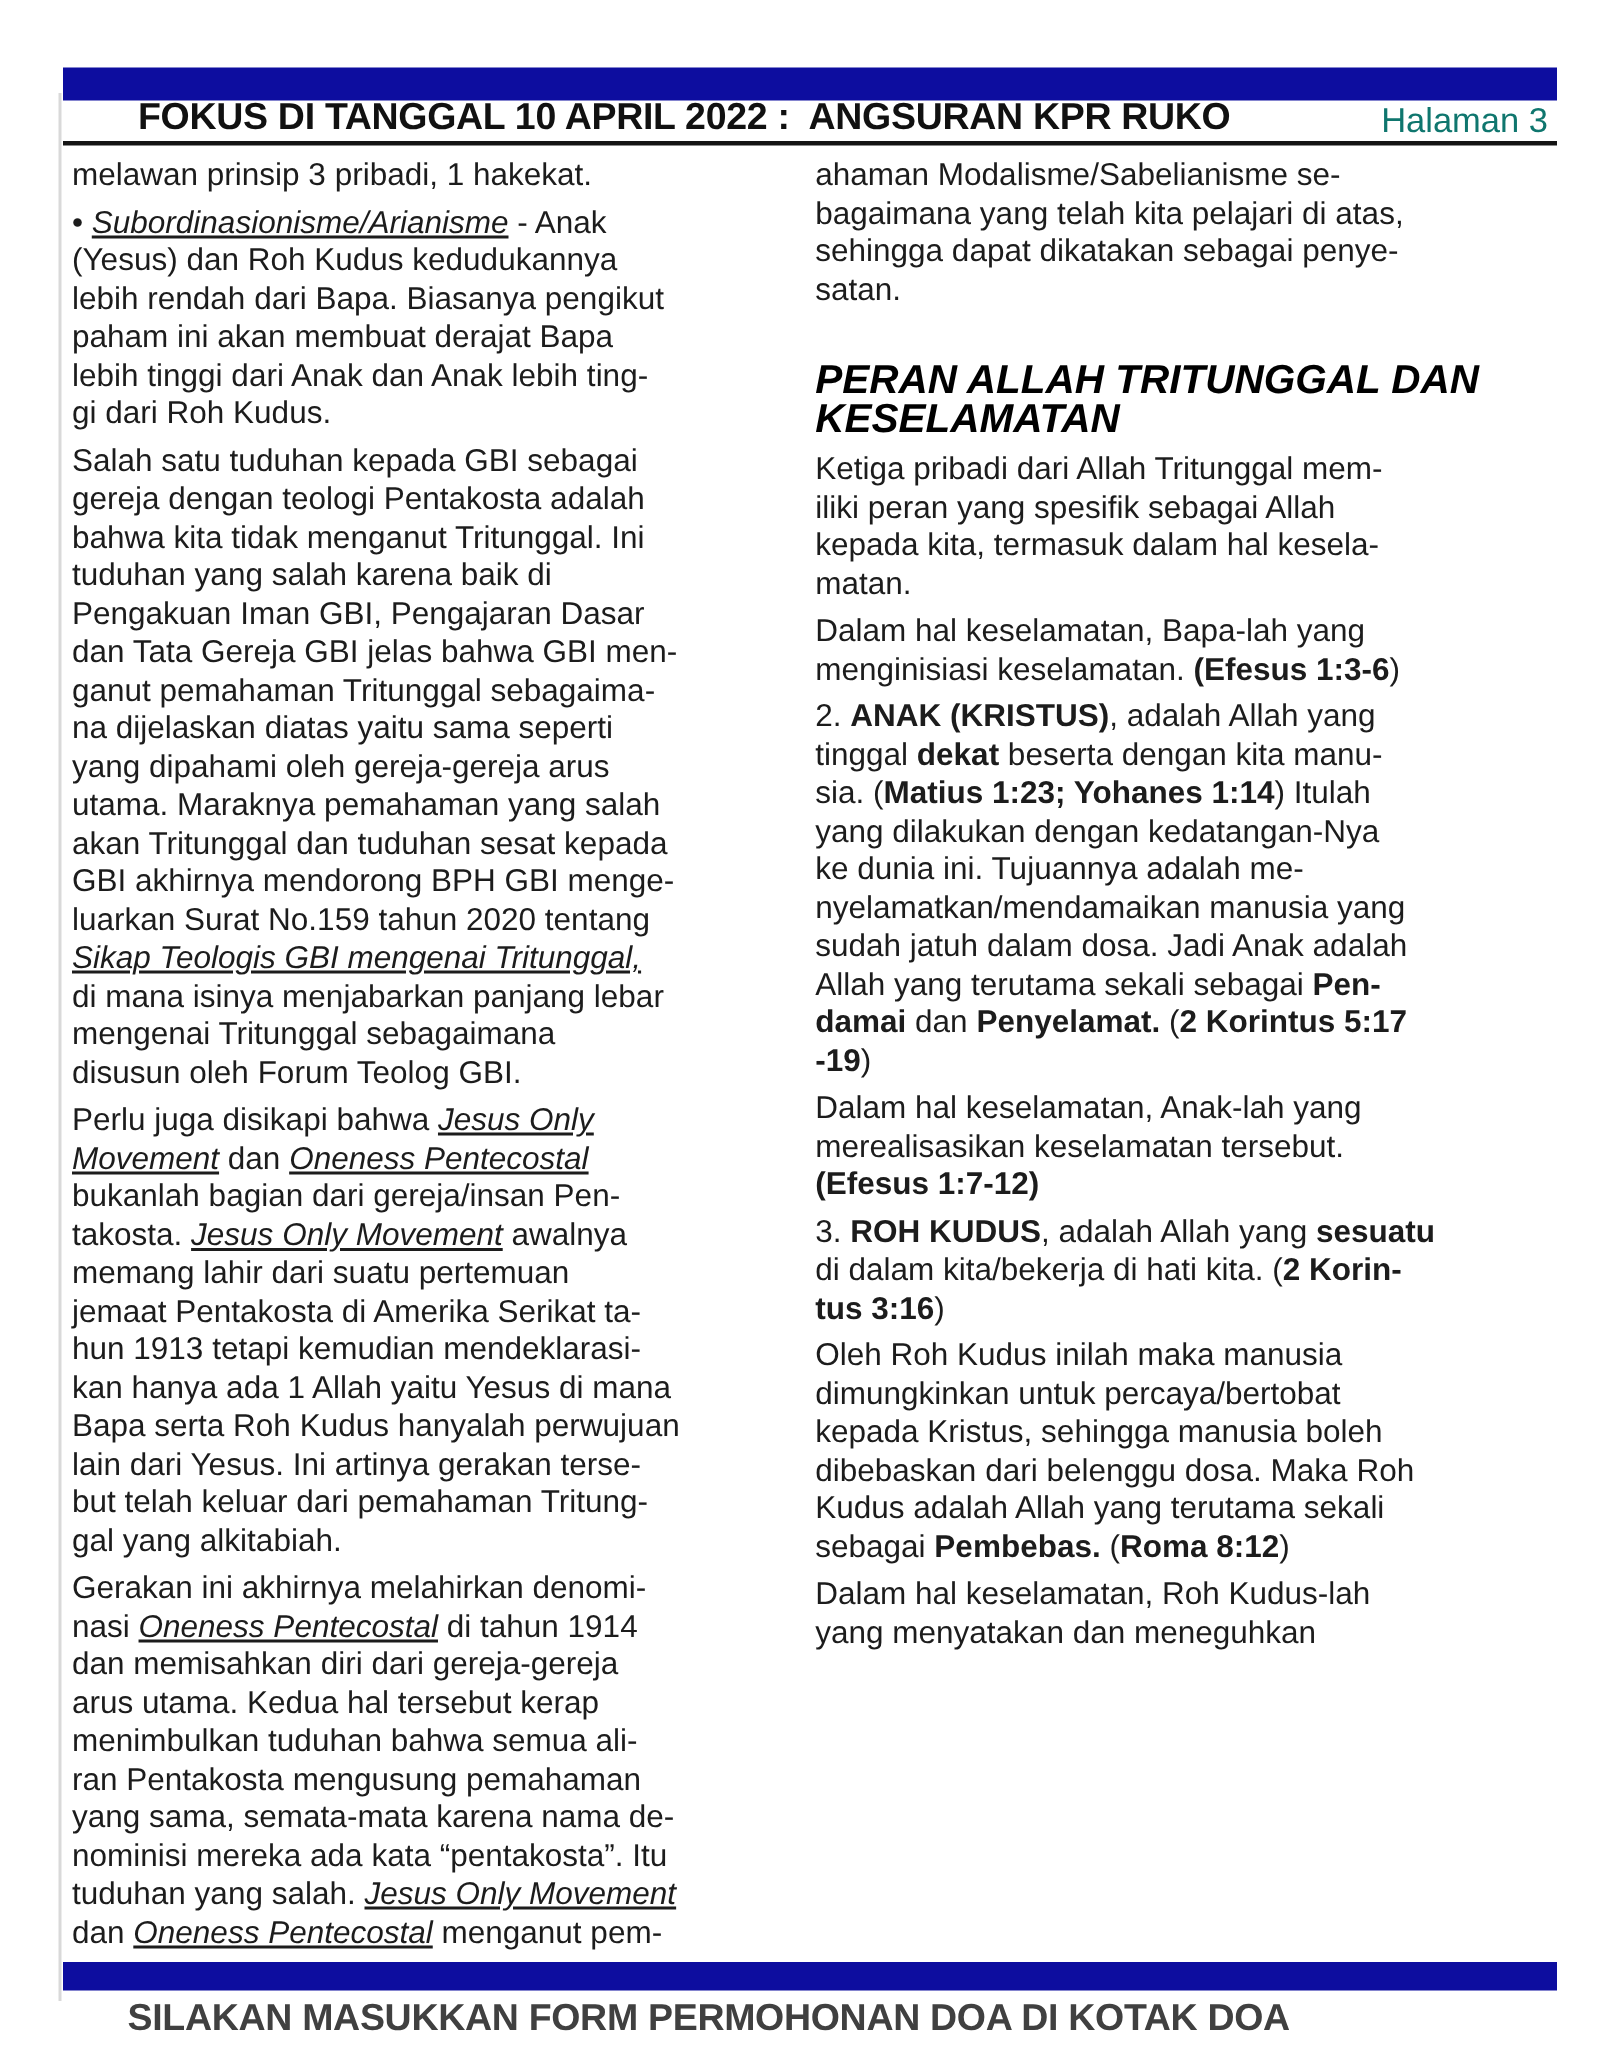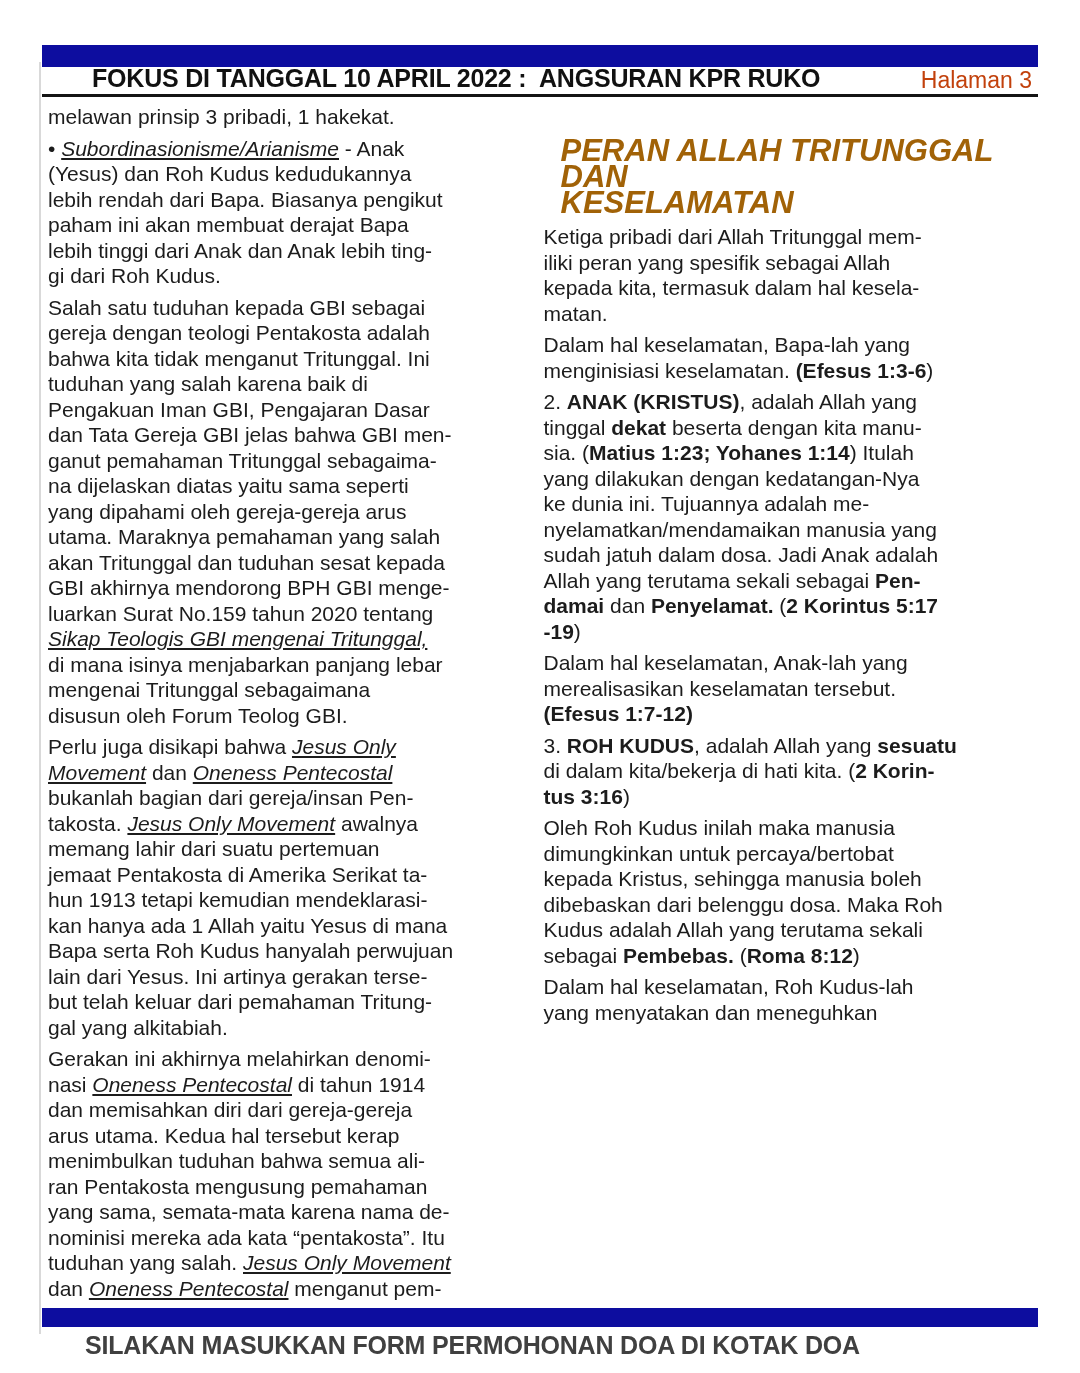--- a/index.html
+++ b/index.html
@@ -18,38 +18,38 @@
   .header-row{
     position:absolute;left:42px;top:61px;width:996px;height:34px;
   }
   .title{
     position:absolute;left:50px;top:3px;
     font-weight:bold;font-size:25px;letter-spacing:-0.2px;
     white-space:pre;color:#111;
   }
   .pagenum{
     position:absolute;right:6px;top:6px;
-    font-size:23px;color:#c2410c;
+    font-size:23px;color:#0f766e;
   }
   .rule{
     position:absolute;left:42px;top:94px;width:996px;height:3px;
     background:var(--rule-black,#141414);
   }
   .columns{
     position:absolute;left:48px;top:104px;width:987px;
     display:flex;gap:4px;
   }
   .col{flex:1;font-size:21px;line-height:25.5px;}
   .para{margin:0 0 6px 0;white-space:pre-line;}
   .para .b{font-weight:bold;}
   .para .i{font-style:italic;text-decoration:underline;}
   .heading{
     font-weight:bold;font-style:italic;
-    font-size:31px;line-height:26px;
-    margin:34px 0 8px 17px;color:#a16207;
+    font-size:27px;line-height:26px;
+    margin:34px 0 8px 0;color:#000000;
   }
   .edge-left{
     position:absolute;left:39px;top:62px;width:2px;height:1272px;
     background:#d9d9d9;
   }
   .bottom-bar{
     position:absolute;left:42px;top:1308px;width:996px;height:19px;
     background:var(--bar-blue,#0d0d9f);
   }
   .footer-text{
@@ -110,20 +110,24 @@
 dan memisahkan diri dari gereja-gereja
 arus utama. Kedua hal tersebut kerap
 menimbulkan tuduhan bahwa semua ali-
 ran Pentakosta mengusung pemahaman
 yang sama, semata-mata karena nama de-
 nominisi mereka ada kata “pentakosta”. Itu
 tuduhan yang salah. </span><span class="i">Jesus Only Movement</span><span>
 dan </span><span class="i">Oneness Pentecostal</span><span> menganut pem-</span></p>
       </div>
     <div class="col" id="col-right">
+        <p class="para"><span>ahaman Modalisme/Sabelianisme se-
+bagaimana yang telah kita pelajari di atas,
+sehingga dapat dikatakan sebagai penye-
+satan.</span></p>
         <p class="para heading"><span>PERAN ALLAH TRITUNGGAL DAN
 KESELAMATAN</span></p>
         <p class="para"><span>Ketiga pribadi dari Allah Tritunggal mem-
 iliki peran yang spesifik sebagai Allah
 kepada kita, termasuk dalam hal kesela-
 matan.</span></p>
         <p class="para"><span>Dalam hal keselamatan, Bapa-lah yang
 menginisiasi keselamatan. </span><span class="b">(Efesus 1:3-6</span><span>)</span></p>
         <p class="para"><span>2. </span><span class="b">ANAK (KRISTUS)</span><span>, adalah Allah yang
 tinggal </span><span class="b">dekat</span><span> beserta dengan kita manu-

